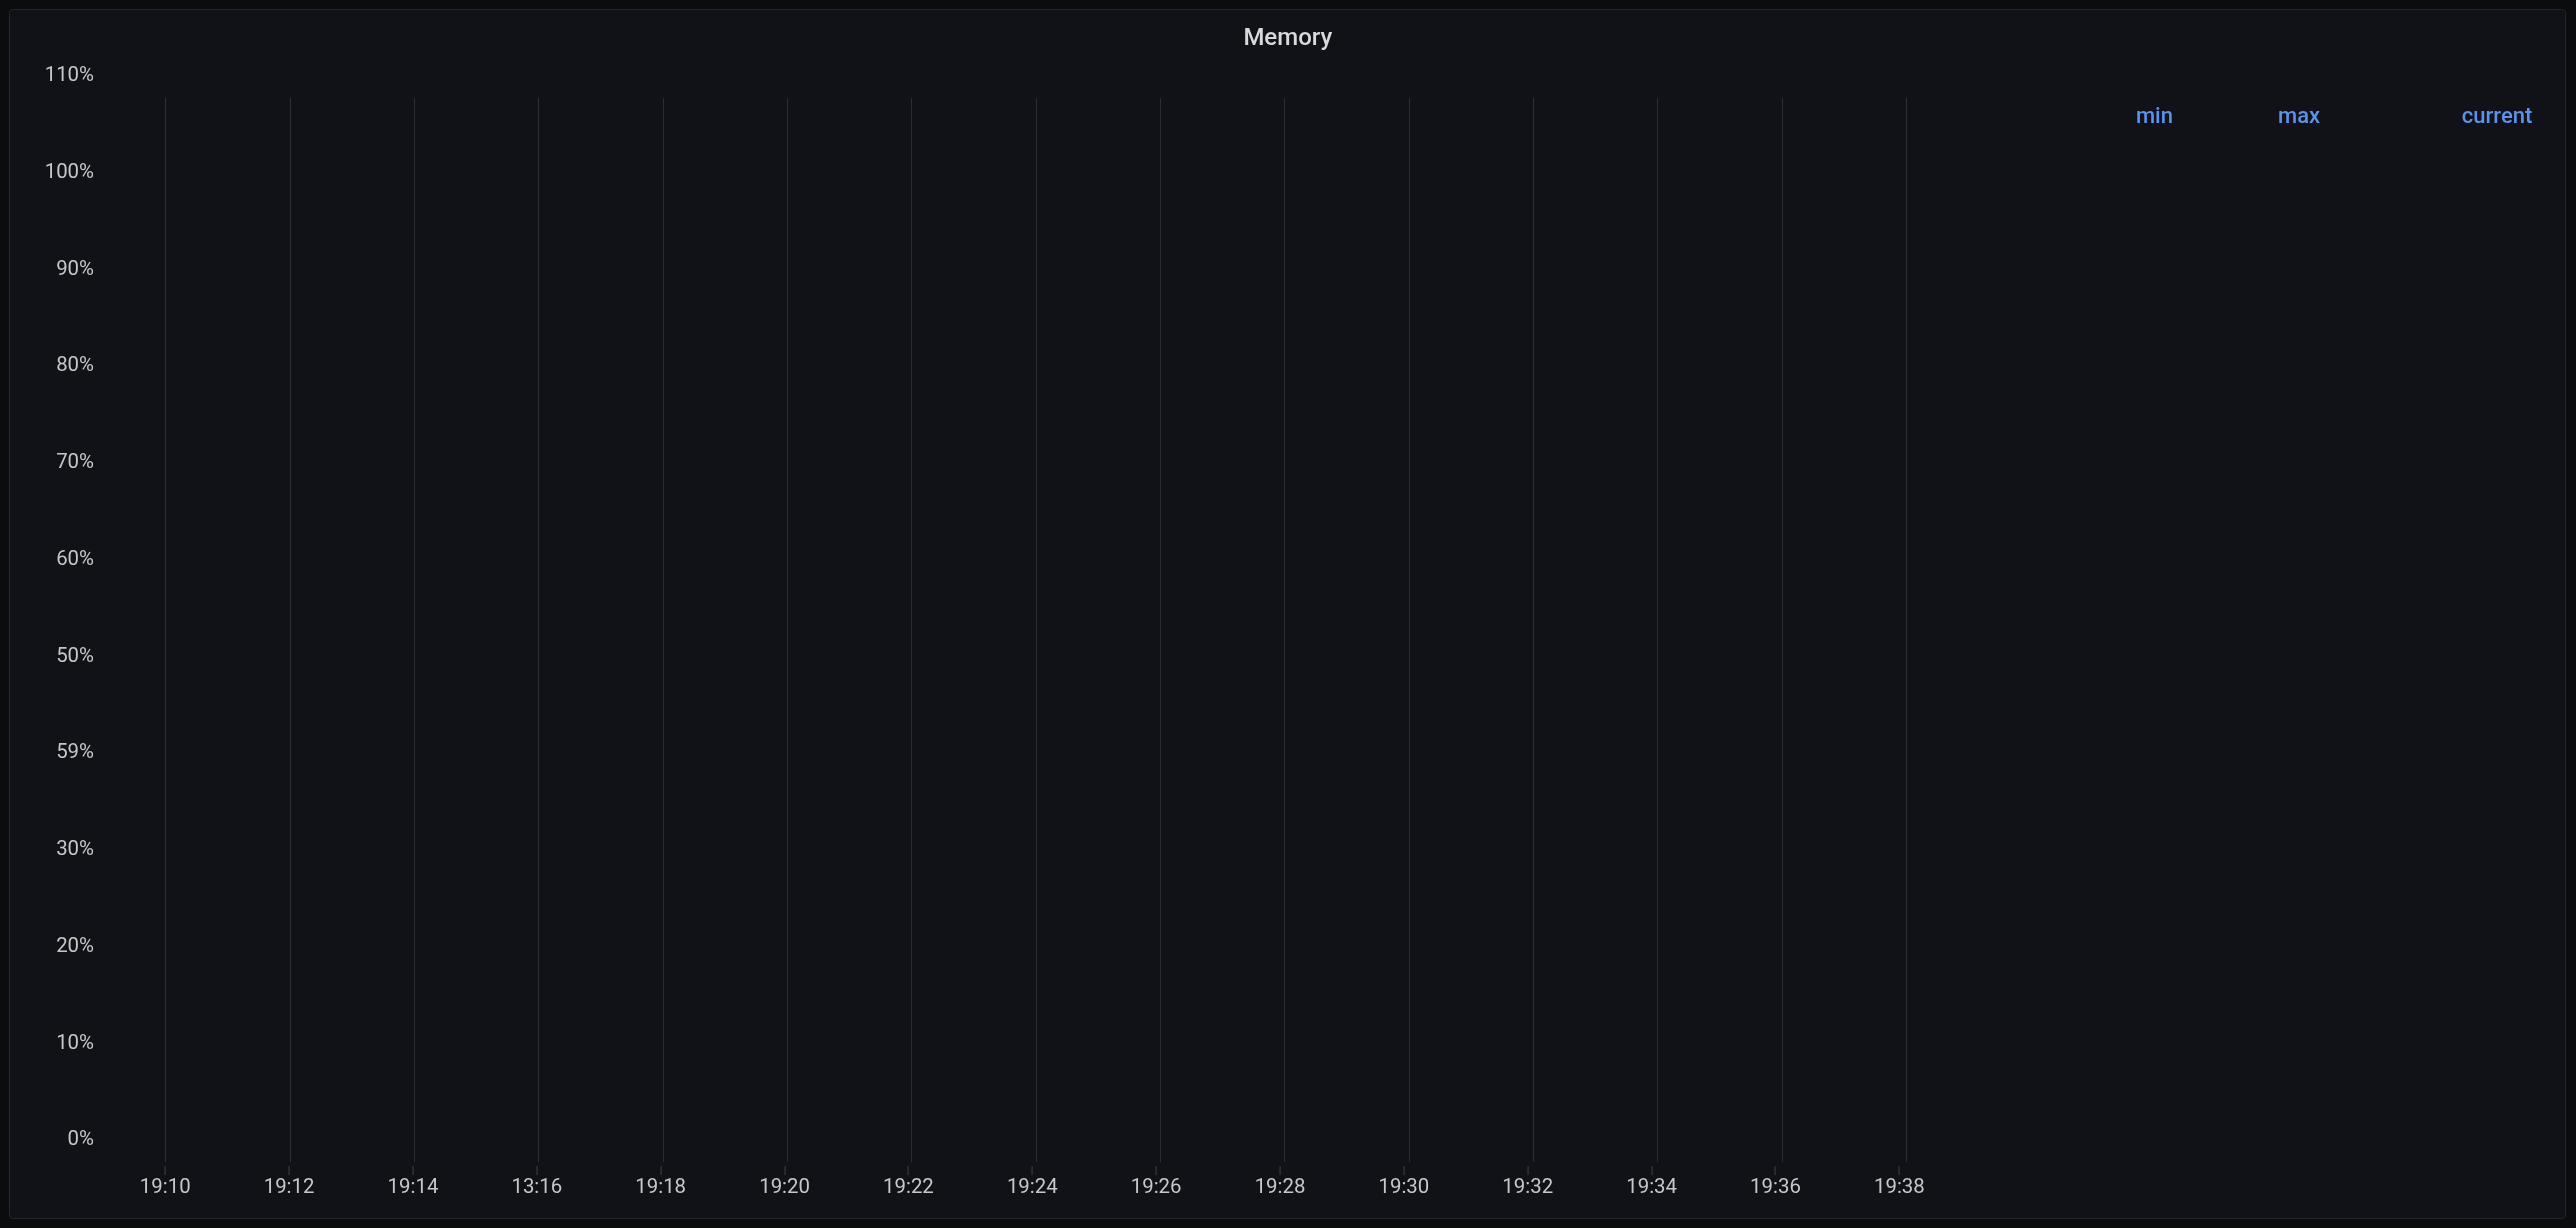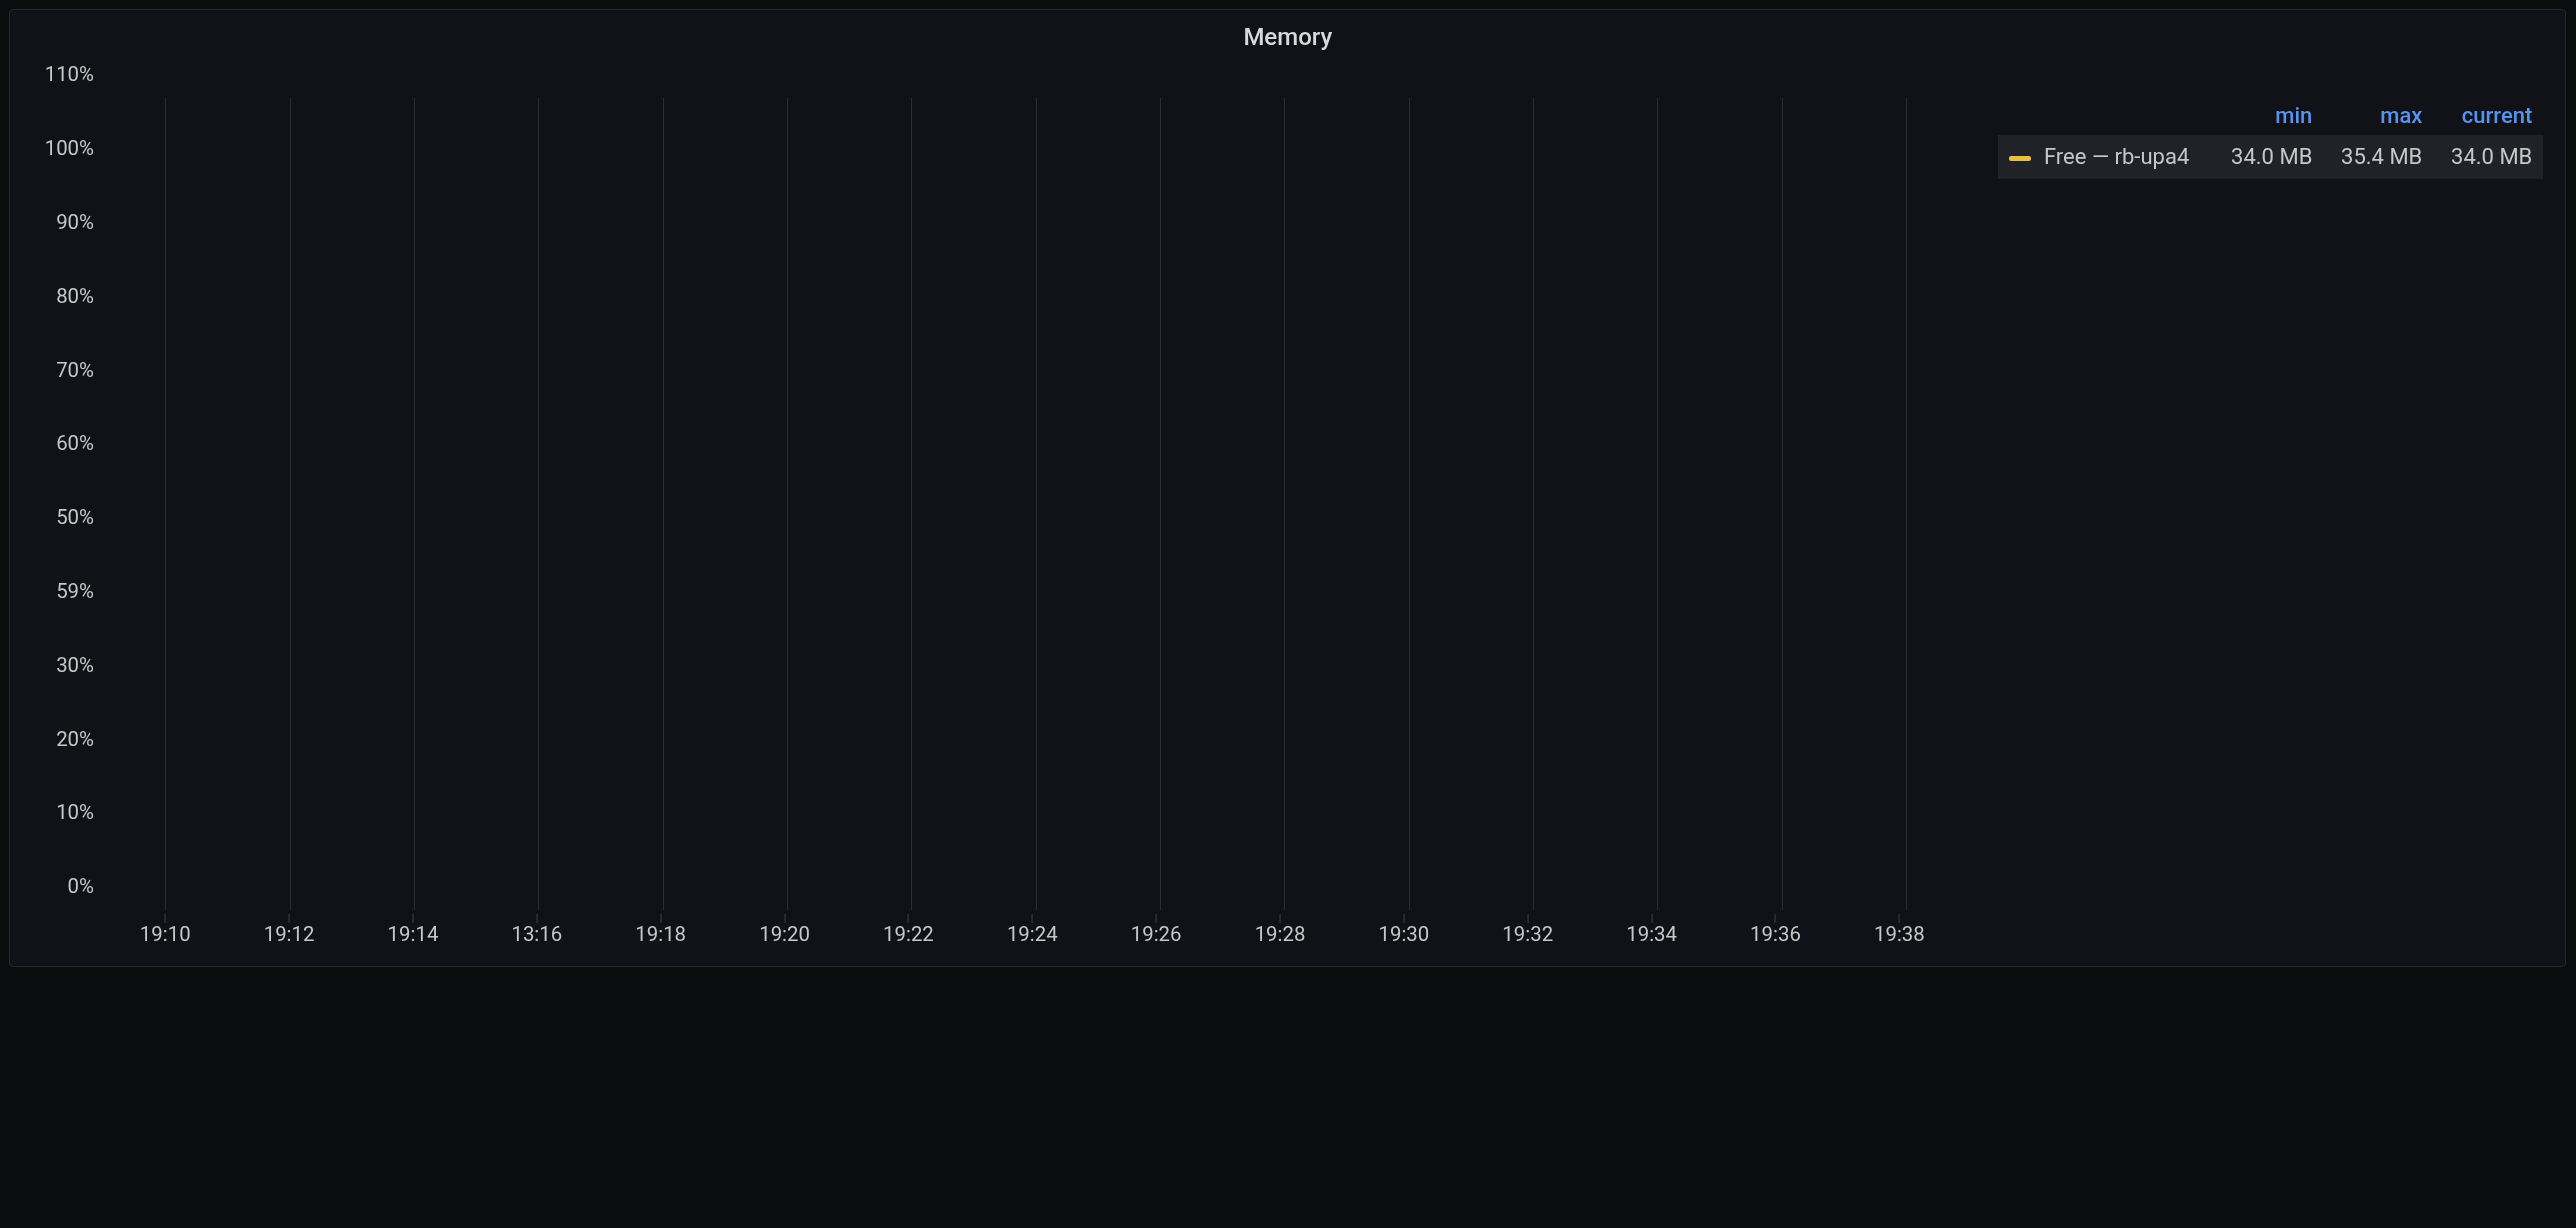--- a/index.html
+++ b/index.html
@@ -10,21 +10,21 @@
     width: 2576px;
     height: 1229px;
     overflow: hidden;
   }
   .panel {
     background: #111217;
     border: 0.9px solid #24262c;
     border-radius: 3.7px;
     margin: 9.3px;
     width: 2557px;
-    height: 958px;
+    height: 1210px;
     position: relative;
   }
   .panel-title {
     text-align: center;
     color: #d8d9da;
     font-size: 24px;
     font-weight: 500;
     padding: 13px 0 9.3px 0;
   }
   .panel-body {
@@ -708,24 +708,18 @@
       <table class="legend-table">
         <thead>
           <tr>
             <th></th>
             <th>min</th>
             <th>max</th>
             <th>current</th>
           </tr>
         </thead>
         <tbody id="legend-body">
-            <tr class="legend-row-1">
-              <td><span class="swatch swatch-free"></span><span>Free — rb-upa4</span></td>
-              <td>34.0 MB</td>
-              <td>35.4 MB</td>
-              <td>34.0 MB</td>
-            </tr>
           </tbody>
       </table>
     </div>
   </div>
 </div>
 
 
 </body></html>

